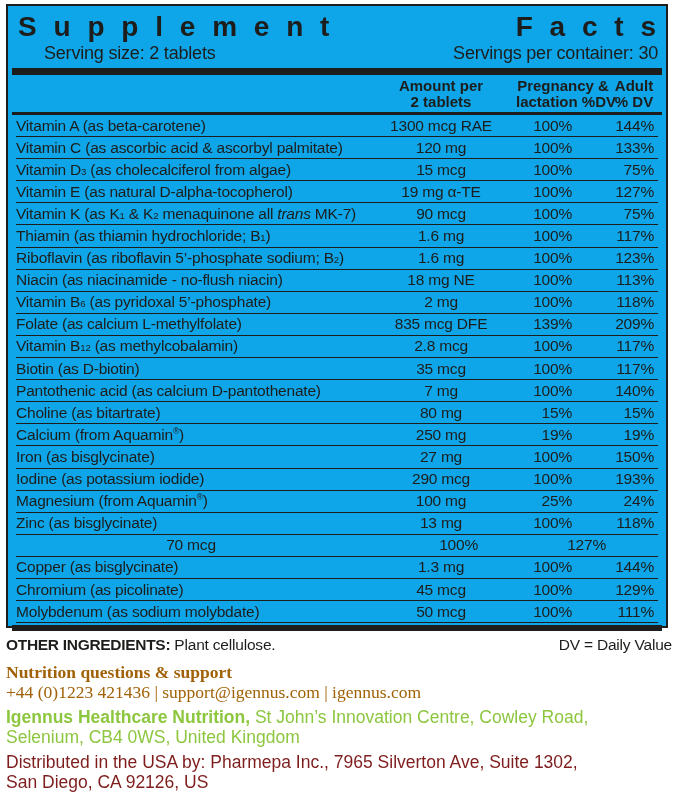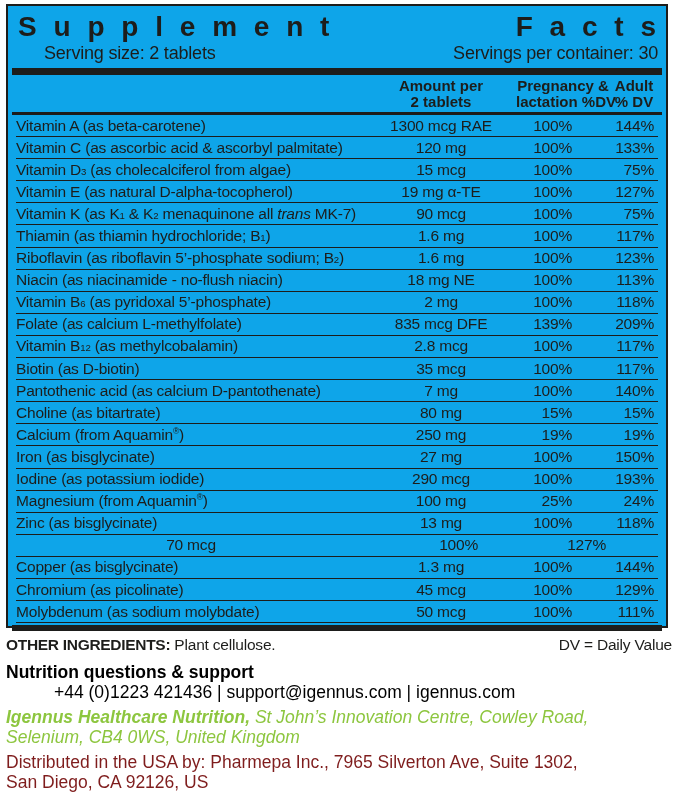--- a/index.html
+++ b/index.html
@@ -48,23 +48,23 @@
 
   .other-row {
     position:absolute; left:6px; top:636px; width:666px;
     display:flex; justify-content:space-between; align-items:baseline;
     font-size:15.5px; letter-spacing:-0.2px;
   }
   .other-row b { font-weight:bold; letter-spacing:-0.3px; }
 
   .support-block { position:absolute; left:6px; top:662px; width:666px; line-height:20px; }
   .support-heading { font-weight:bold; font-size:17.5px; }
-  .support-contact { font-size:17.5px;margin-left:48px; }
-
-  .company-block { position:absolute; left:6px; top:708px; width:666px; line-height:19.5px; font-size:17.5px;font-style:italic; }
+  .support-contact { font-size:17.5px; }
+
+  .company-block { position:absolute; left:6px; top:708px; width:666px; line-height:19.5px; font-size:17.5px; }
   .company-name { font-weight:bold; }
 
   .distributor-block { position:absolute; left:6px; top:753px; width:666px; line-height:19.5px; font-size:17.5px; }
 </style>
 </head>
 <body>
 
 <div class="facts-panel">
   <div class="title-row">
     <span class="title-word">Supplement</span>
@@ -231,21 +231,21 @@
       </div>
     </div>
   <div class="bottom-bar"></div>
 </div>
 
 <div class="other-row">
   <span><b>OTHER INGREDIENTS:</b> <span>Plant cellulose.</span></span>
   <span>DV = Daily Value</span>
 </div>
 
-<div class="support-block" style="color: #000000;">
+<div class="support-block" style="color: #a16207; font-family: Liberation Serif, serif;">
   <div class="support-heading">Nutrition questions &amp; support</div>
   <div class="support-contact">+44 (0)1223 421436 | support@igennus.com | igennus.com</div>
 </div>
 
 <div class="company-block" style="color: rgb(141, 198, 63);">
   <div><span class="company-name">Igennus Healthcare Nutrition,</span> <span>St John’s Innovation Centre, Cowley Road,</span></div>
   <div>Selenium, CB4 0WS, United Kingdom</div>
 </div>
 
 <div class="distributor-block" style="color: #7f1d1d;">

